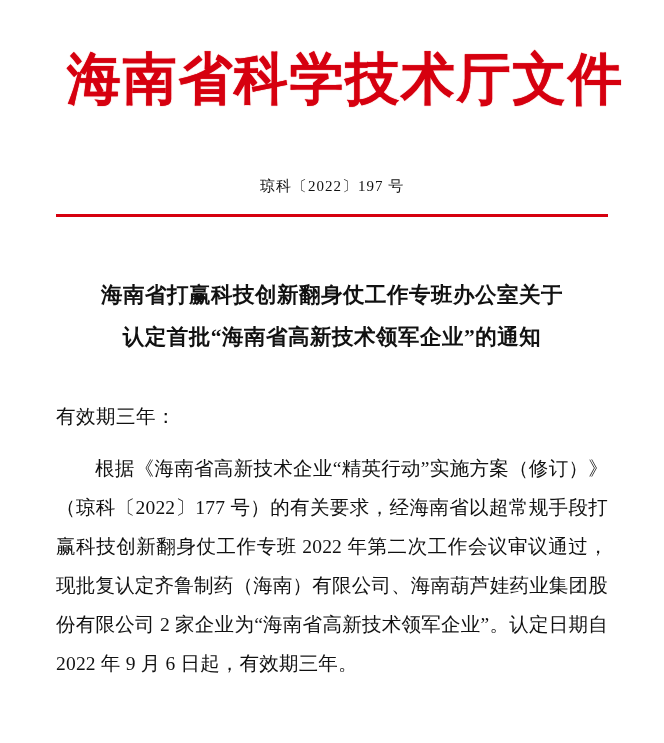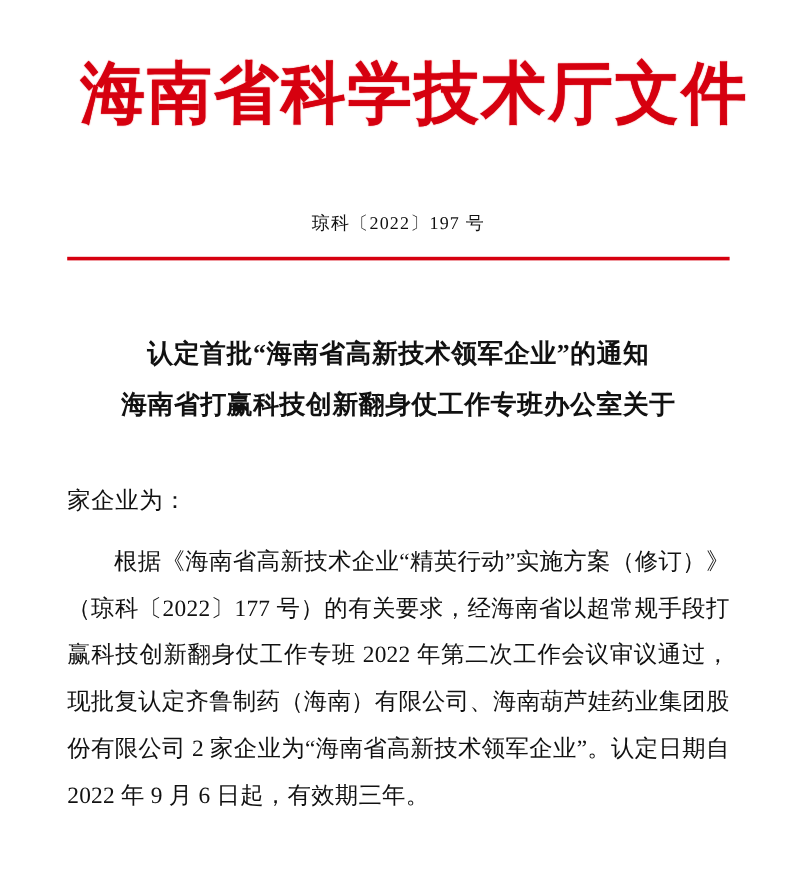--- a/index.html
+++ b/index.html
@@ -97,23 +97,23 @@
 
   <div class="masthead">
     <div class="masthead-title">海南省科学技术厅文件</div>
   </div>
 
   <div class="doc-number">琼科〔2022〕197 号</div>
 
   <div class="red-rule"></div>
 
   <div class="doc-title">
+    <span class="line">海南省打赢科技创新翻身仗工作专班办公室关于</span>
     <span class="line">认定首批“海南省高新技术领军企业”的通知</span>
-    <span class="line">海南省打赢科技创新翻身仗工作专班办公室关于</span>
   </div>
 
-  <div class="salutation">家企业为：</div>
+  <div class="salutation">有效期三年：</div>
 
   <div class="body-text">
     <p class="para">根据《海南省高新技术企业“精英行动”实施方案（修订）》（琼科〔2022〕177 号）的有关要求，经海南省以超常规手段打赢科技创新翻身仗工作专班 2022 年第二次工作会议审议通过，现批复认定齐鲁制药（海南）有限公司、海南葫芦娃药业集团股份有限公司 2 家企业为“海南省高新技术领军企业”。认定日期自 2022 年 9 月 6 日起，有效期三年。</p>
   </div>
 
 </div>
 
 </body></html>

